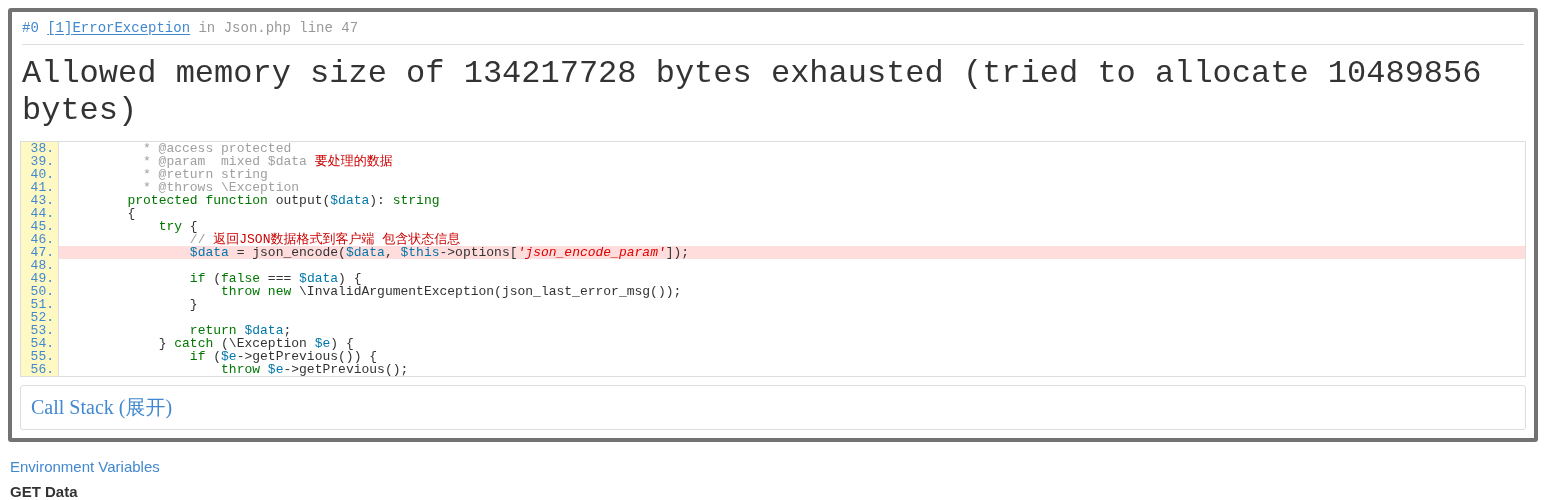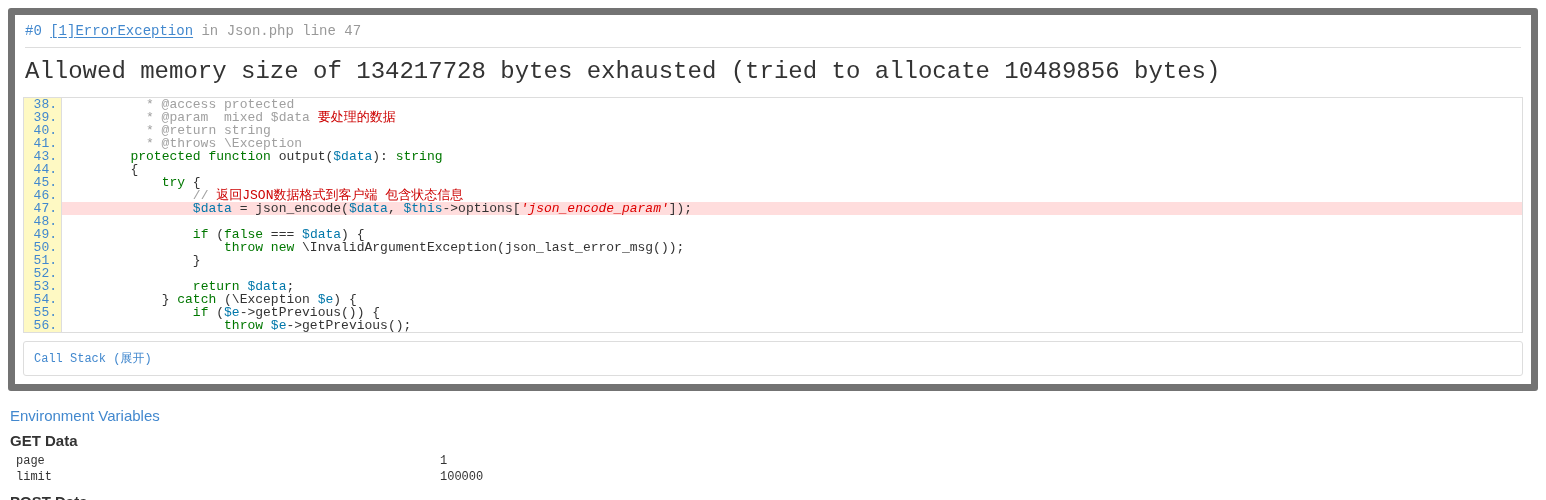--- a/index.html
+++ b/index.html
@@ -1,36 +1,36 @@
 <!DOCTYPE html>
 <html><head>
 <meta charset="utf-8">
 <style>
 * { margin: 0; padding: 0; box-sizing: border-box; }
 body { font-family: Arial, sans-serif; font-size: 13px; background: #fff; color: #333; padding: 8px; }
-.container { border: 7px solid #737373; border-radius: 3px; padding: 0; }
+.container { border: 4px solid #737373; border-radius: 3px; padding: 0; }
 .exc-header { padding: 8px 10px 4px 10px; font-family: Consolas, "Courier New", monospace; font-size: 14px; }
 .exc-header .idx { color: #4288ce; }
 .exc-header .link { color: #4288ce; text-decoration: underline; text-underline-offset: 2px; }
 .exc-header .in { color: #999; }
 .exc-header .loc { color: #999; }
 .divider { border-top: 1px solid #ddd; margin: 4px 10px 0 10px; }
-.exc-msg { font-family: Consolas, "Courier New", monospace; font-size: 24px; padding: 10px 10px 12px 10px; color: #333; }
+.exc-msg { font-family: Consolas, "Courier New", monospace; font-size: 32px; padding: 10px 10px 12px 10px; color: #333; }
 .code-block { border: 1px solid #ddd; margin: 0 8px 8px 8px; position: relative; }
 .code-row { display: flex; font-family: Consolas, "Courier New", monospace; font-size: 13px; line-height: 1.0; white-space: pre; }
 .gutter { width: 38px; text-align: right; padding-right: 4px; color: #4288ce; border-right: 1px solid #ddd; flex-shrink: 0; background: #fef9c3; user-select: none; }
 .code-cell { flex: 1; padding-left: 6px; }
 .hl { background: #fdd; }
 .tk-comment { color: #a0a0a0; text-align: right; }
 .tk-cn { color: #c00; }
 .tk-kw { color: #070; }
 .tk-var { color: #07a; }
 .tk-str { color: #d00; font-style: italic; }
 .section { border: 1px solid #ddd; border-radius: 3px; margin-top: 8px; padding: 8px 10px; }
-.section-title { color: #4288ce; font-family: Liberation Mono, monospace; font-size: 12px; }
+.section-title { color: #4288ce; font-family: Liberation Serif, serif; font-size: 20px; }
 .section-title.blue2 { color: #4288ce; font-family: Arial, sans-serif; font-size: 15px; }
 .subhead { font-weight: bold; font-size: 15px; margin: 8px 0 4px 0; }
 .kv { display: flex; font-family: Consolas, "Courier New", monospace; font-size: 12px; padding: 1px 0; }
 .kv .k { width: 430px; flex-shrink: 0; padding-left: 6px; }
 .kv .v { flex: 1; }
 </style>
 </head>
 <body>
 
 <div class="container">

